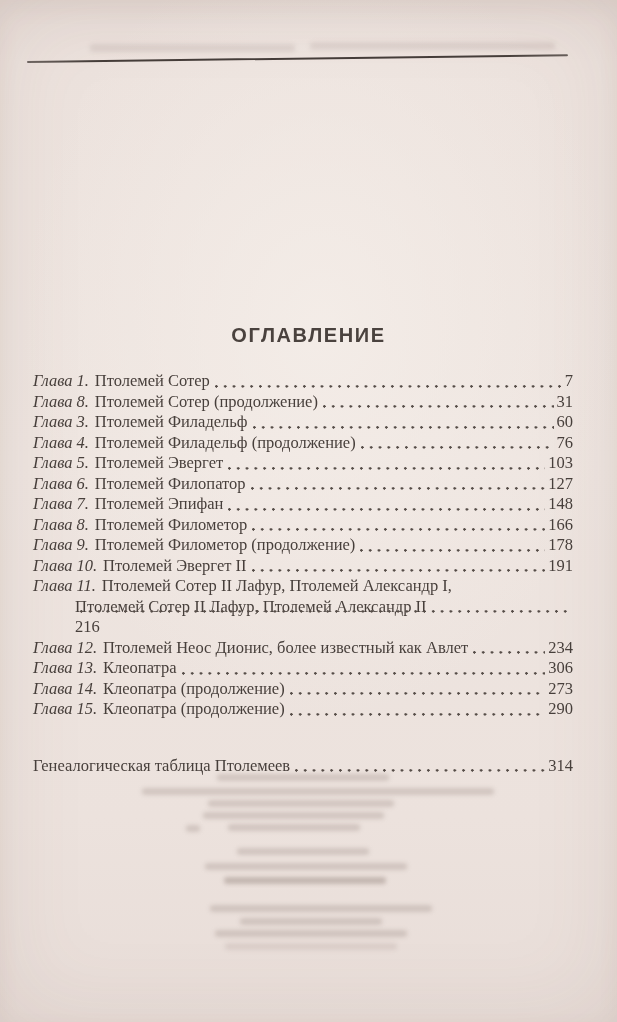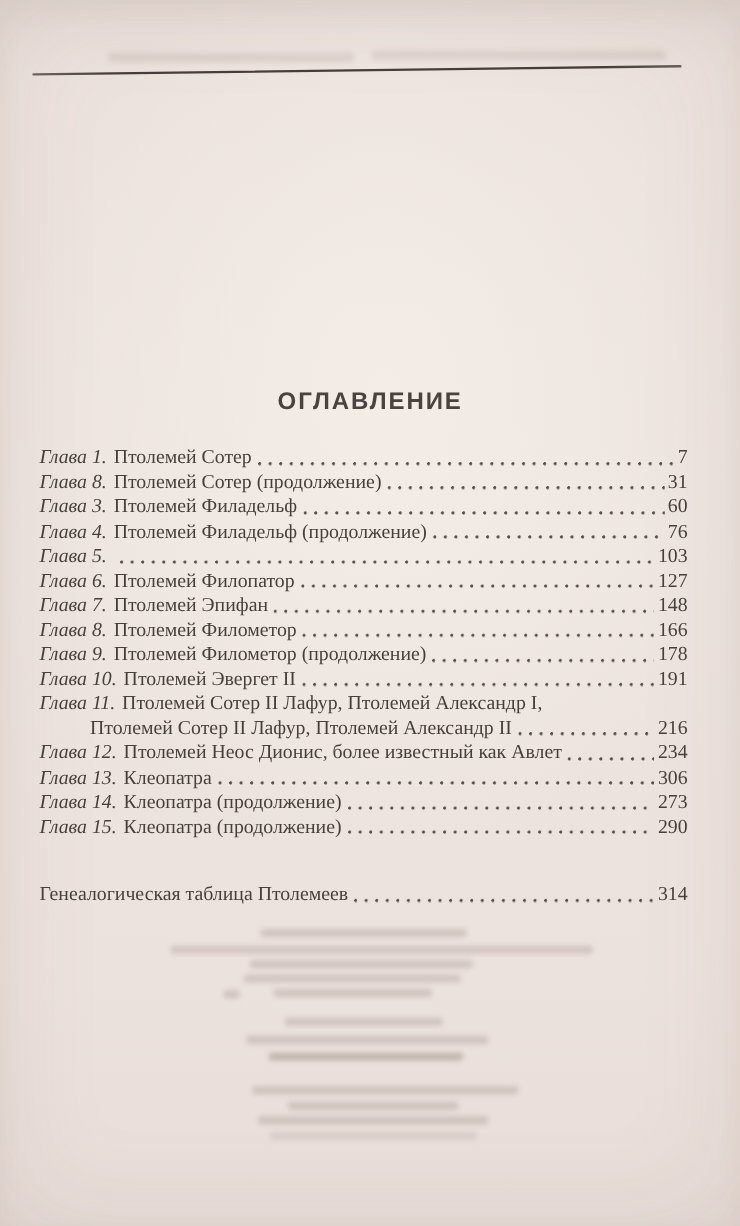--- a/index.html
+++ b/index.html
@@ -45,21 +45,21 @@
   .toc-row .chapter{font-style:italic;margin-right:0.35em;flex:0 0 auto;}
   .toc-row .t{flex:0 0 auto;}
   .toc-row .dots{flex:1 1 auto;align-self:stretch;position:relative;margin:0 3px 0 5px;min-width:6px;}
   .toc-row .dots::after{
     content:"";position:absolute;left:0;right:0;bottom:4px;height:3px;
     background-image:radial-gradient(circle at 1.4px 1.4px, #564d48 1.05px, rgba(86,77,72,0) 1.5px);
     background-size:8.8px 3px;background-repeat:repeat-x;
   }
   .toc-row .pagenum{flex:0 0 auto;text-align:right;}
   .toc-row.nodots .dots{visibility:hidden;}
-  .toc-row.indent{padding-left:42px;}
+  .toc-row.indent{padding-left:42px;flex-direction:column;}
   .appendix{margin-top:36px;}
 </style>
 </head>
 <body>
 
 <div class="page">
 
   <div class="ghost faint" style="left:90px;top:44px;width:205px;height:8px;"></div>
   <div class="ghost faint" style="left:310px;top:42px;width:245px;height:8px;"></div>
 
@@ -87,20 +87,21 @@
       <span class="pagenum">60</span>
     </div>
       <div class="toc-row">
       <span class="chapter">Глава 4.</span>
       <span class="t">Птолемей Филадельф (продолжение)</span>
       <span class="dots"></span>
       <span class="pagenum">76</span>
     </div>
       <div class="toc-row">
       <span class="chapter">Глава 5.</span>
+      <span class="t">Птолемей Эвергет</span>
       <span class="dots"></span>
       <span class="pagenum">103</span>
     </div>
       <div class="toc-row">
       <span class="chapter">Глава 6.</span>
       <span class="t">Птолемей Филопатор</span>
       <span class="dots"></span>
       <span class="pagenum">127</span>
     </div>
       <div class="toc-row">

